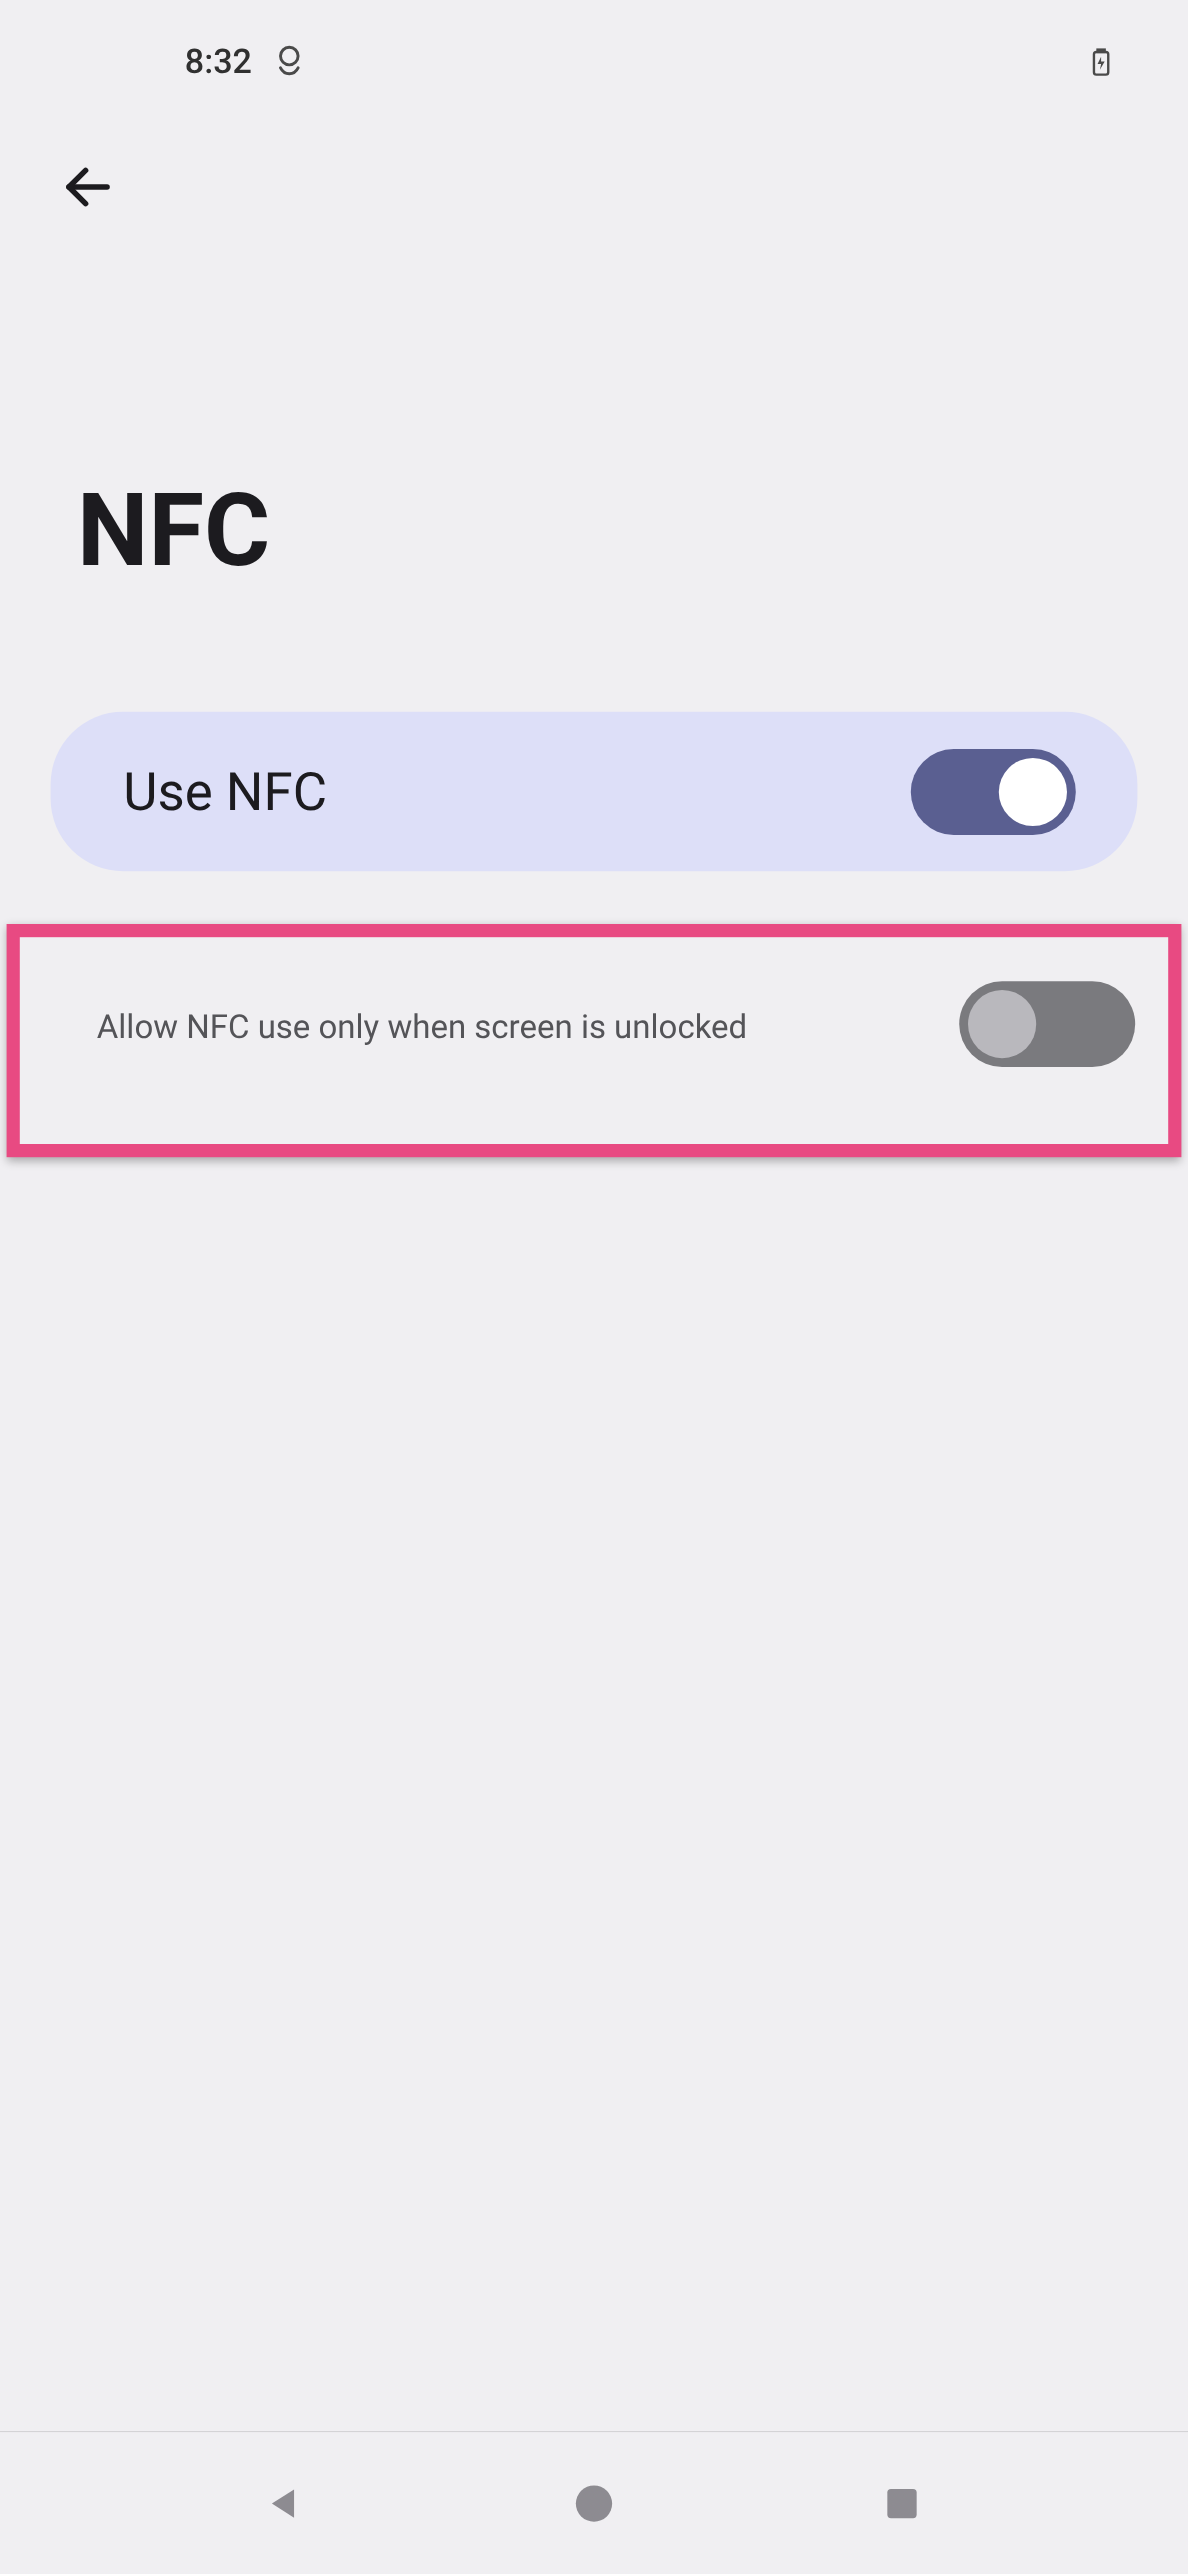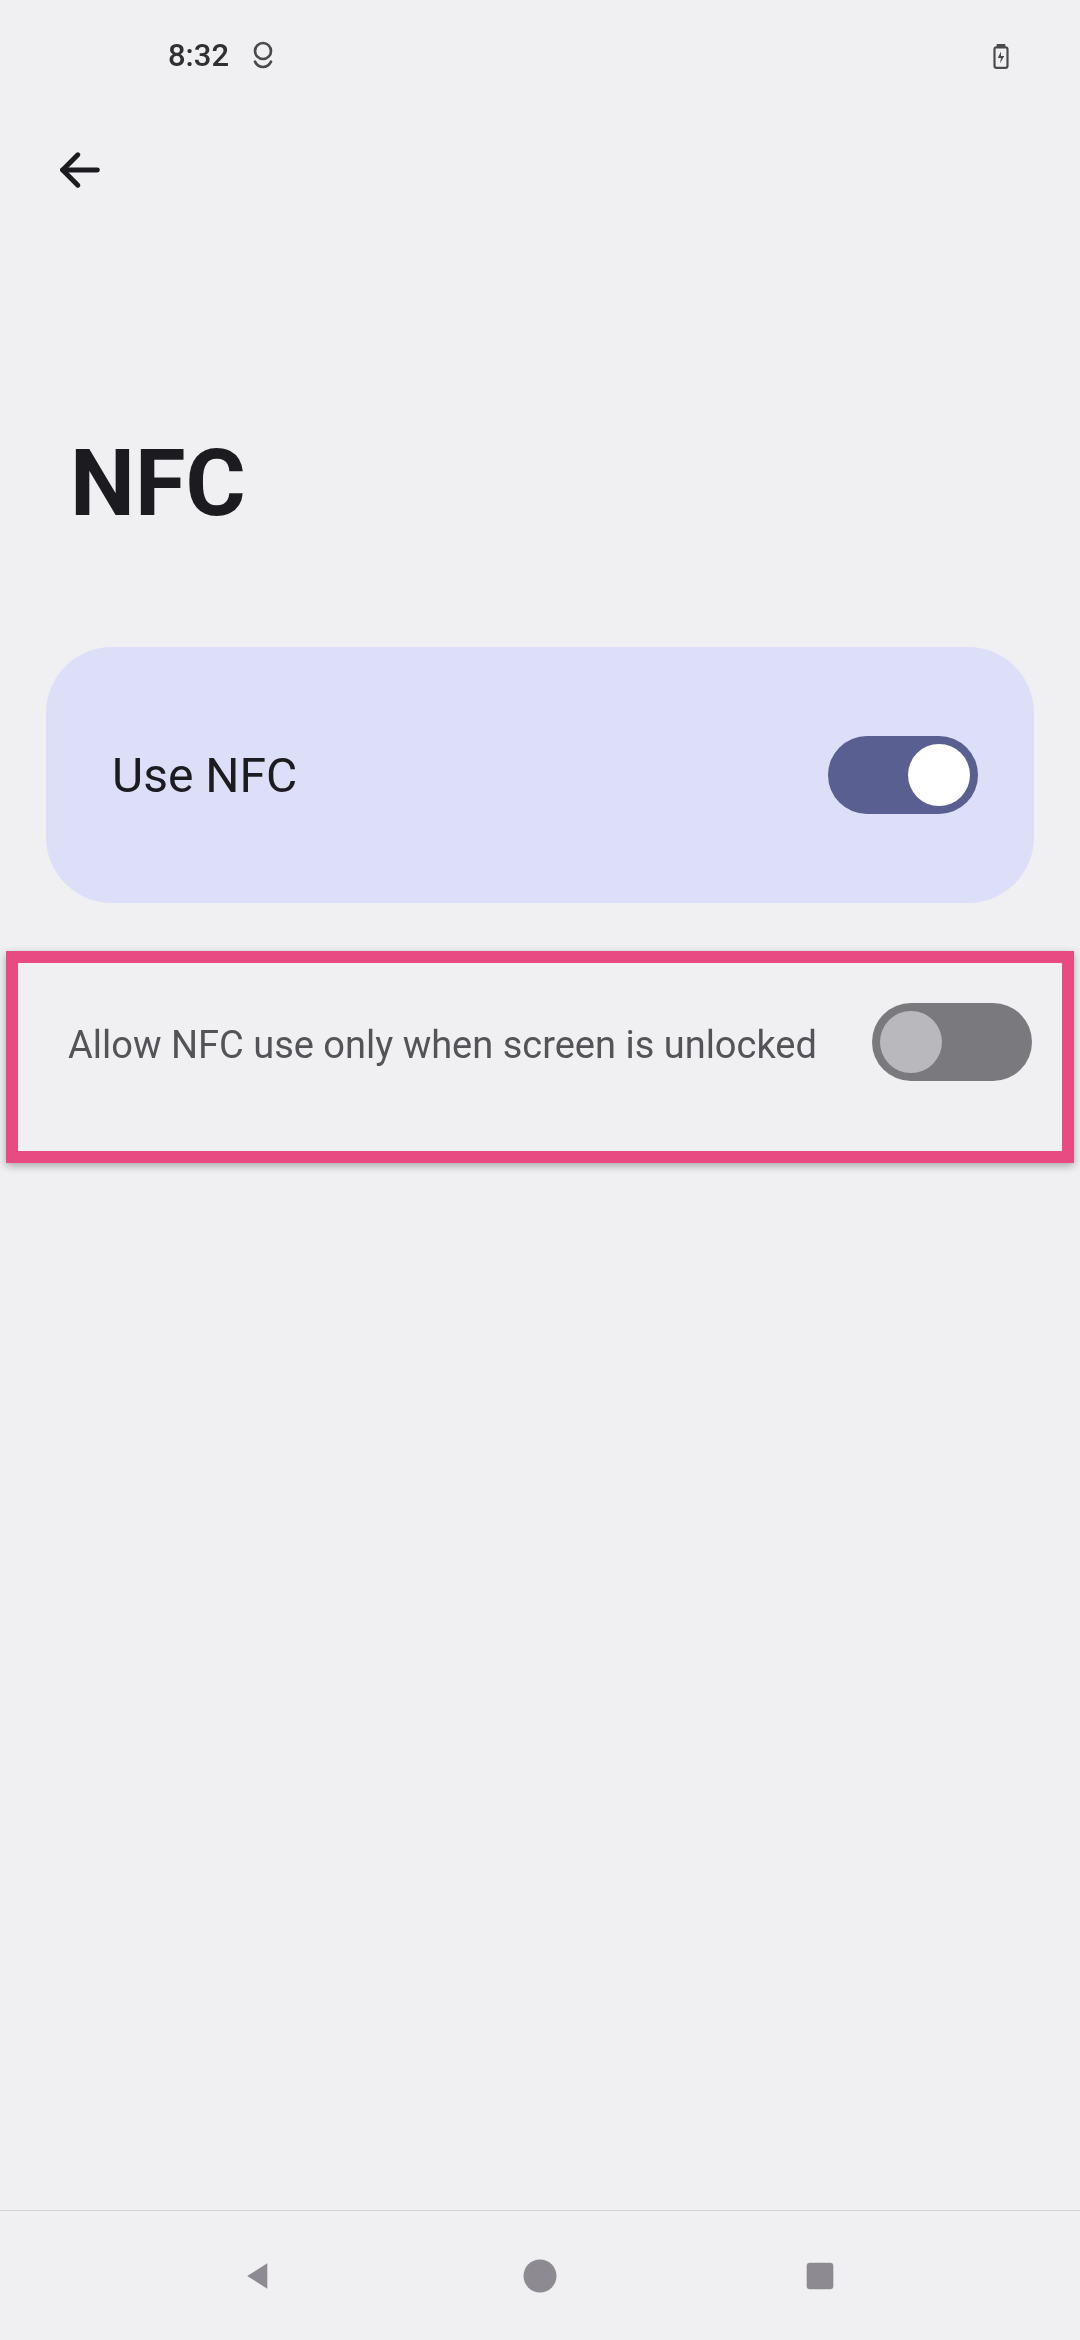--- a/index.html
+++ b/index.html
@@ -58,21 +58,21 @@
       font-size: 92px;
       font-weight: 700;
       color: #1c1b1f;
       padding: 200px 70px 110px 70px;
     }
     
     .primary-card {
       margin: 0 46px;
       background: #dddff8;
       border-radius: 66px;
-      height: 256px;
+      height: 145px;
       display: flex;
       align-items: center;
       justify-content: space-between;
       padding: 0 56px 0 66px;
     }
     .primary-label {
       font-size: 48px;
       font-weight: 400;
       color: #1c1b1f;
     }
@@ -107,23 +107,24 @@
       gap: 20px;
     }
     .setting-text { flex: 1; }
     .setting-title {
       font-size: 48px;
       font-weight: 400;
       color: #1c1b1f;
       line-height: 1.3;
     }
     .setting-sub {
-      font-size: 38px;
+      font-size: 30px;
       color: #545458;
       margin-top: 6px;
+      margin-left: 20px;
     }
     
     .switch-off {
       width: 160px;
       height: 78px;
       border-radius: 39px;
       background: #7a7a7e;
       position: relative;
       flex-shrink: 0;
     }

